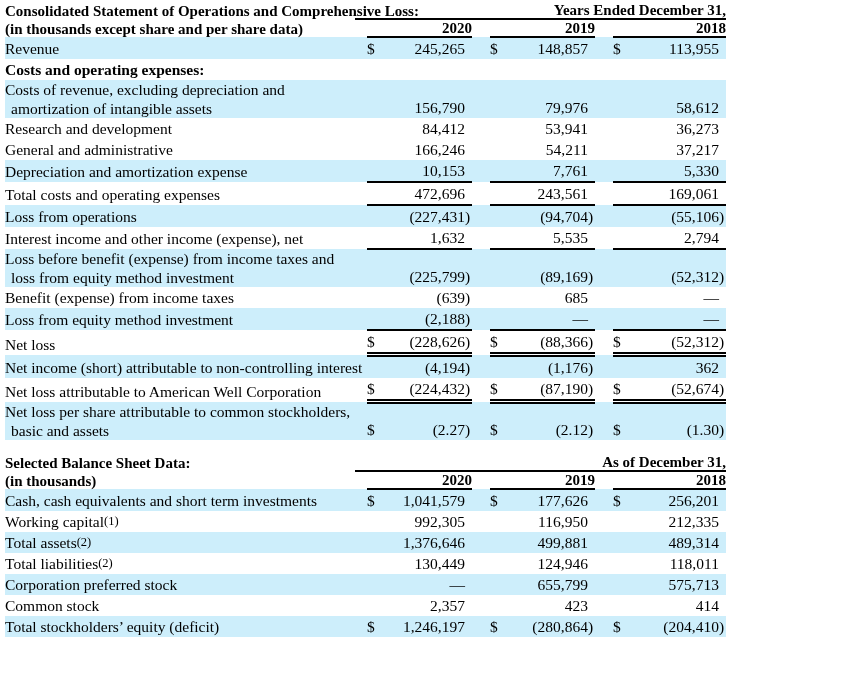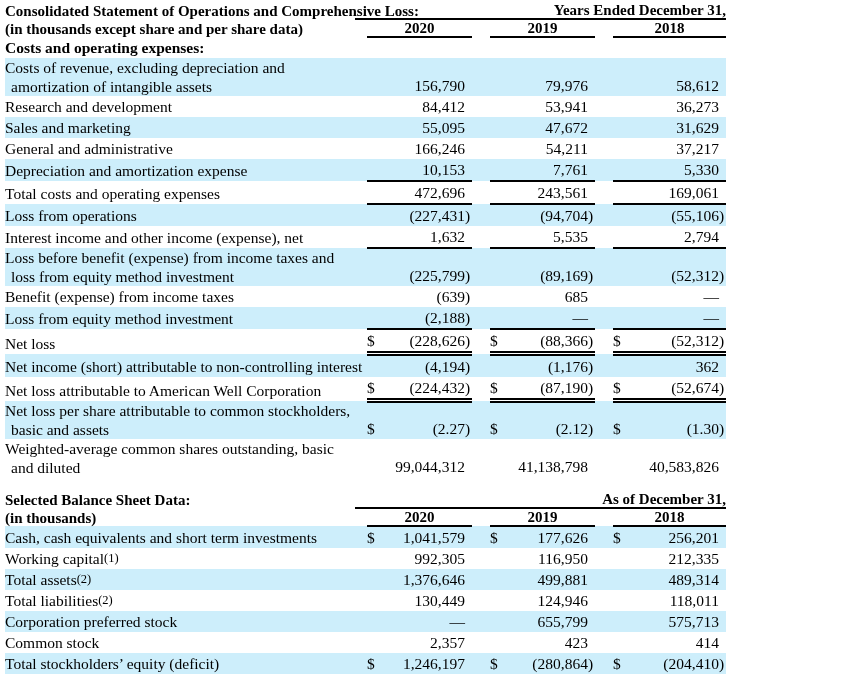--- a/index.html
+++ b/index.html
@@ -7,21 +7,21 @@
     width:734px; height:699px; overflow:hidden; box-sizing:border-box;
     padding:2px 8px 0 5px; background:#ffffff; color:#000000;
     font-family:"Liberation Serif","DejaVu Serif",serif;
   }
   table.fin-table { border-collapse:collapse; table-layout:fixed; width:100%; }
   table.fin-table th, table.fin-table td { padding:0; }
 
   thead th { font-weight:bold; font-size:15px; line-height:16px; padding-bottom:1px; vertical-align:bottom; }
   th.t-title { text-align:left; white-space:nowrap; }
   th.span-head { text-align:right; border-bottom:2px solid #000; }
-  th.year-head { text-align:center; border-bottom:2px solid #000; }
+  th.year-head { text-align:right; border-bottom:2px solid #000; }
 
   tbody td { font-size:15.5px; line-height:21px; vertical-align:bottom; }
   td.lbl { text-align:left; white-space:nowrap; }
   td.lbl .ln { line-height:19px; }
   td.lbl .l2 { padding-left:6px; }
   td.d { text-align:left; padding-left:1px; }
   td.v { text-align:right; white-space:nowrap; }
   td.p { text-align:left; }
   tr.shaded td { background: var(--hl, #cdeefb); }
   td.bs { border-bottom:2px solid #000; }
@@ -59,20 +59,35 @@
           <th class="t-title">(in thousands except share and per share data)</th>
           <td></td>
           <th class="year-head" colspan="3">2020</th>
           <td></td>
           <th class="year-head" colspan="3">2019</th>
           <td></td>
           <th class="year-head" colspan="3">2018</th>
         </tr>
       </thead>
       <tbody>
+        <tr class="shaded">
+          <td class="lbl"><span>Revenue</span></td>
+          <td class="g"></td>
+          <td class="d">$</td>
+          <td class="v">245,265</td>
+          <td class="p"></td>
+          <td class="g"></td>
+          <td class="d">$</td>
+          <td class="v">148,857</td>
+          <td class="p"></td>
+          <td class="g"></td>
+          <td class="d">$</td>
+          <td class="v">113,955</td>
+          <td class="p"></td>
+        </tr>
         <tr>
           <td class="lbl"><span class="bold-label">Costs and operating expenses:</span></td>
           <td class="g"></td>
           <td class="d"></td>
           <td class="v"></td>
           <td class="p"></td>
           <td class="g"></td>
           <td class="d"></td>
           <td class="v"></td>
           <td class="p"></td>
@@ -107,35 +122,20 @@
           <td class="p"></td>
           <td class="g"></td>
           <td class="d"></td>
           <td class="v">53,941</td>
           <td class="p"></td>
           <td class="g"></td>
           <td class="d"></td>
           <td class="v">36,273</td>
           <td class="p"></td>
         </tr>
-        <tr class="shaded">
-          <td class="lbl"><span>Sales and marketing</span></td>
-          <td class="g"></td>
-          <td class="d"></td>
-          <td class="v">55,095</td>
-          <td class="p"></td>
-          <td class="g"></td>
-          <td class="d"></td>
-          <td class="v">47,672</td>
-          <td class="p"></td>
-          <td class="g"></td>
-          <td class="d"></td>
-          <td class="v">31,629</td>
-          <td class="p"></td>
-        </tr>
         <tr>
           <td class="lbl"><span>General and administrative</span></td>
           <td class="g"></td>
           <td class="d"></td>
           <td class="v">166,246</td>
           <td class="p"></td>
           <td class="g"></td>
           <td class="d"></td>
           <td class="v">54,211</td>
           <td class="p"></td>
@@ -307,38 +307,20 @@
           <td class="v">(2.27</td>
           <td class="p">)</td>
           <td class="g"></td>
           <td class="d">$</td>
           <td class="v">(2.12</td>
           <td class="p">)</td>
           <td class="g"></td>
           <td class="d">$</td>
           <td class="v">(1.30</td>
           <td class="p">)</td>
-        </tr>
-        <tr>
-          <td class="lbl">
-            <div class="ln l1">Weighted-average common shares outstanding, basic</div>
-            <div class="ln l2">and diluted</div>
-          </td>
-          <td class="g"></td>
-          <td class="d"></td>
-          <td class="v">99,044,312</td>
-          <td class="p"></td>
-          <td class="g"></td>
-          <td class="d"></td>
-          <td class="v">41,138,798</td>
-          <td class="p"></td>
-          <td class="g"></td>
-          <td class="d"></td>
-          <td class="v">40,583,826</td>
-          <td class="p"></td>
         </tr>
       </tbody>
     </table>
   <div class="table-gap"></div>
   <table class="fin-table">
       <colgroup>
         <col>
         <col style="width: 12px;">
         <col style="width: 16px;">
         <col style="width: 82px;">

